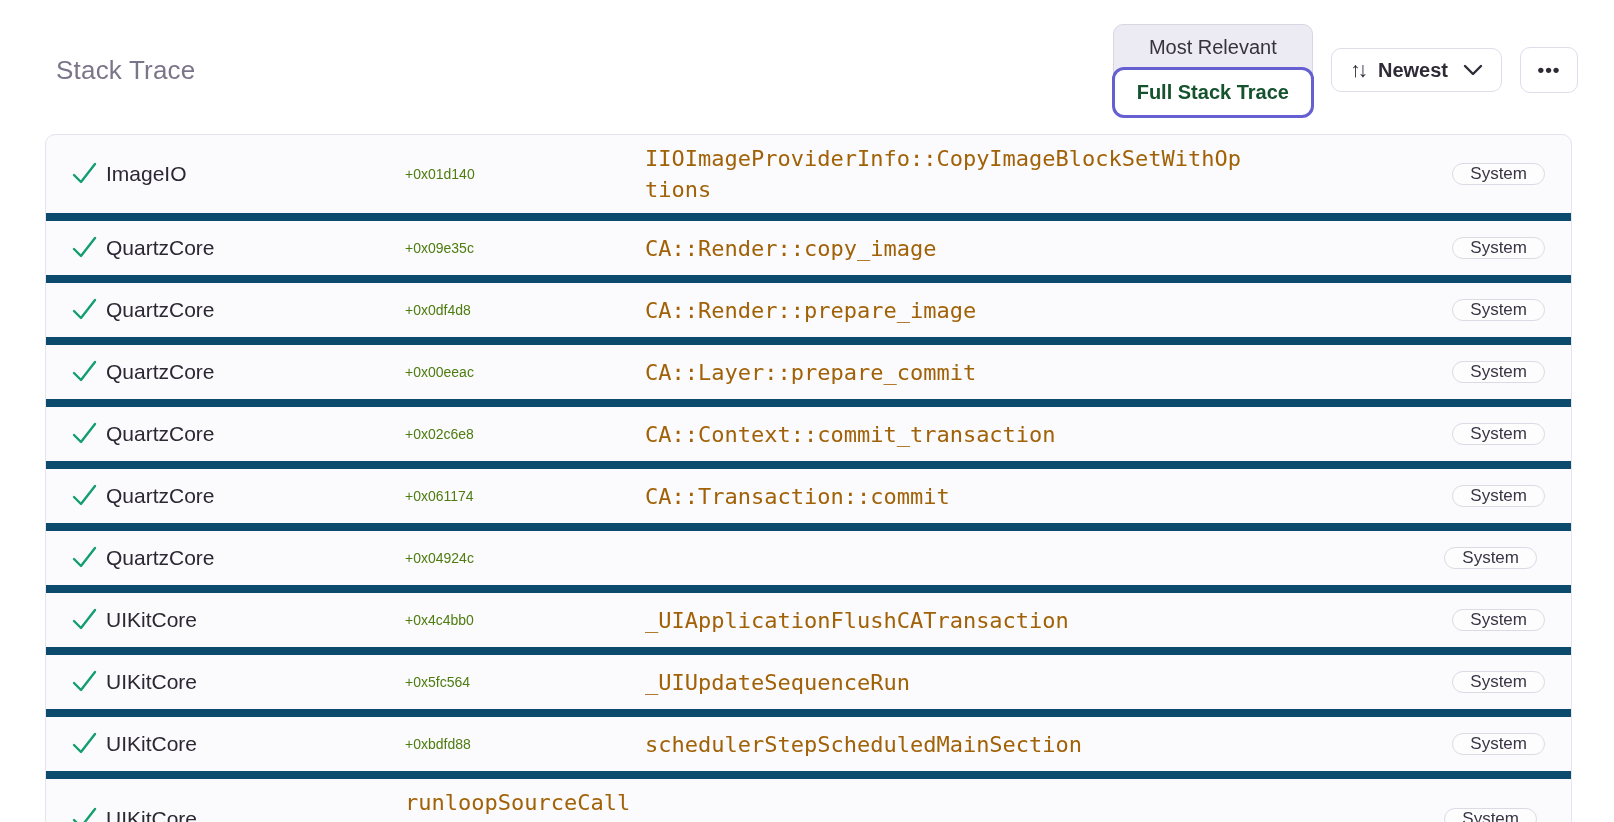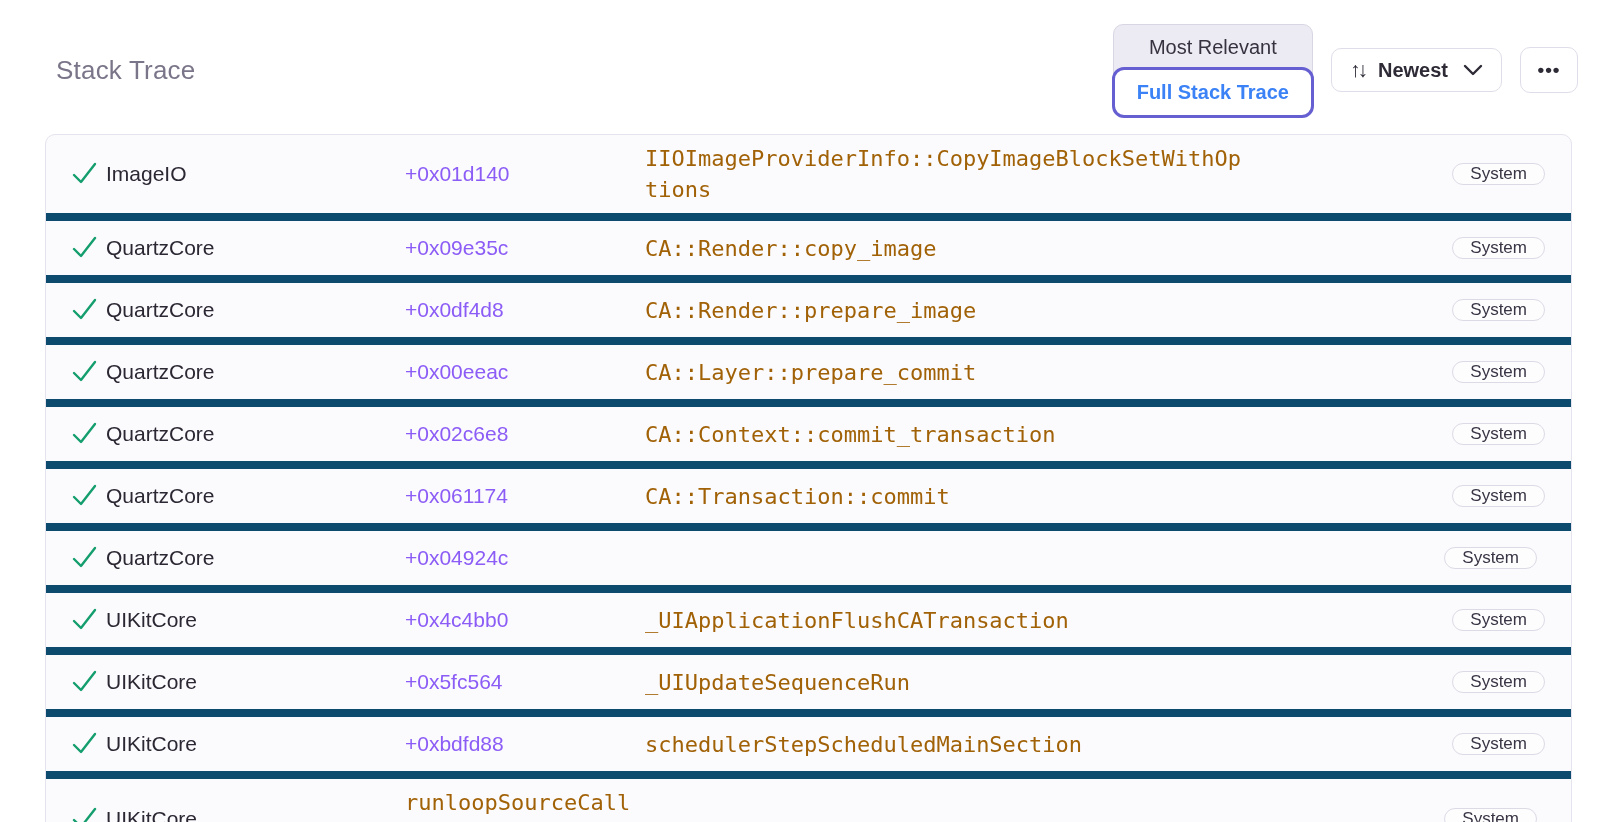--- a/index.html
+++ b/index.html
@@ -38,21 +38,21 @@
     padding: 11px 24px;
     border-radius: 10px;
     cursor: pointer;
     white-space: nowrap;
   }
   .seg.selected {
     background: #ffffff;
     border: 3px solid #665fd1;
     border-radius: 12px;
     font-weight: 700;
-    color: #3b82f6;
+    color: #14532d;
     margin: -3px -2px;
     padding: 11px 22px;
     z-index: 2;
   }
   .btn {
     display: inline-flex;
     align-items: center;
     gap: 11px;
     background: #ffffff;
     border: 1.5px solid #dfdde9;
@@ -98,22 +98,22 @@
     cursor: pointer;
   }
   .row + .row { border-top: 8px solid #0c4a6e; }
   .check { display: flex; align-items: center; }
   .module {
     font-size: 21px;
     font-weight: 500;
     color: #2b2733;
   }
   .addr {
-    font-size: 21px;
-    color: #8b5cf6;
+    font-size: 14px;
+    color: #4d7c0f;
     text-decoration: none;
   }
   .func {
     font-family: "DejaVu Sans Mono", monospace;
     font-size: 22px;
     color: #a16207;
     line-height: 1.42;
     max-width: 600px;
     overflow-wrap: anywhere;
   }

